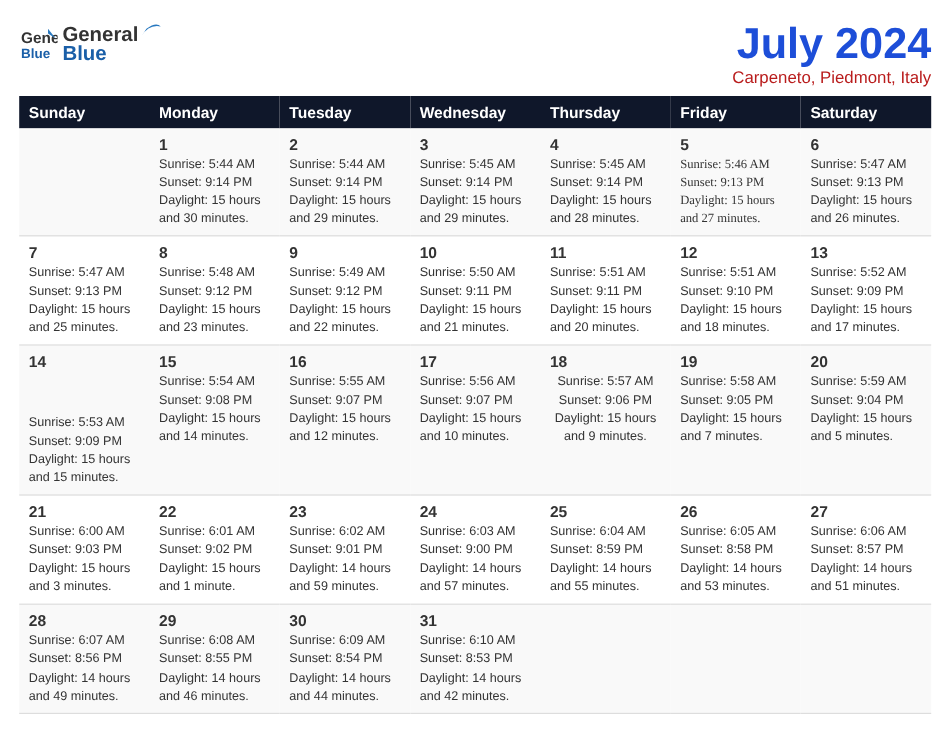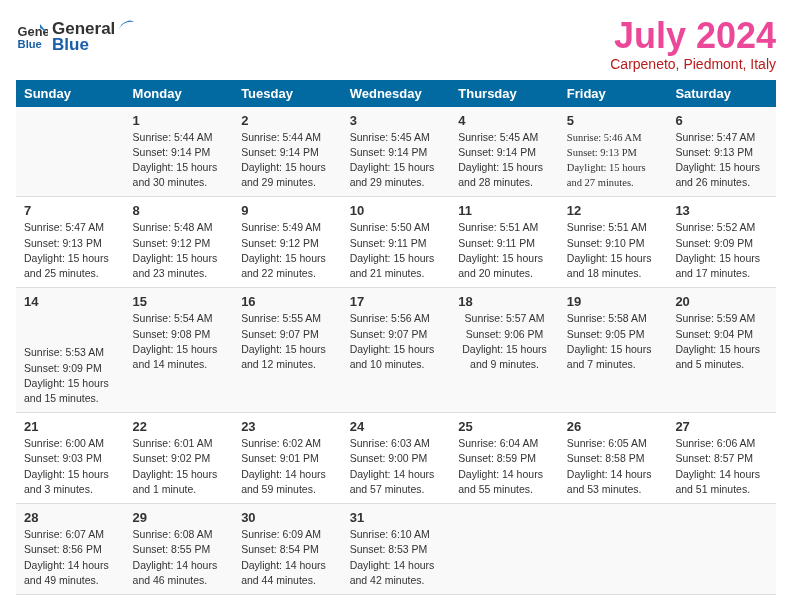--- a/index.html
+++ b/index.html
@@ -24,34 +24,34 @@
     .logo-icon {
       width: 32px;
       height: 32px;
     }
     .title-block {
       text-align: right;
     }
     .month-year {
       font-size: 36px;
       font-weight: bold;
-      color: #ec4899;
+      color: #1d4ed8;
       line-height: 1.1;
     }
     .location {
       font-size: 14px;
       color: #b91c1c;
     }
     table {
       width: 100%;
       border-collapse: collapse;
       font-size: 11px;
     }
     thead tr {
-      background-color: #0369a1;
+      background-color: #0f172a;
       color: #fff;
     }
     thead th {
       padding: 6px 8px;
       text-align: left;
       font-size: 13px;
       font-weight: bold;
     }
     tbody tr {
       vertical-align: top;

